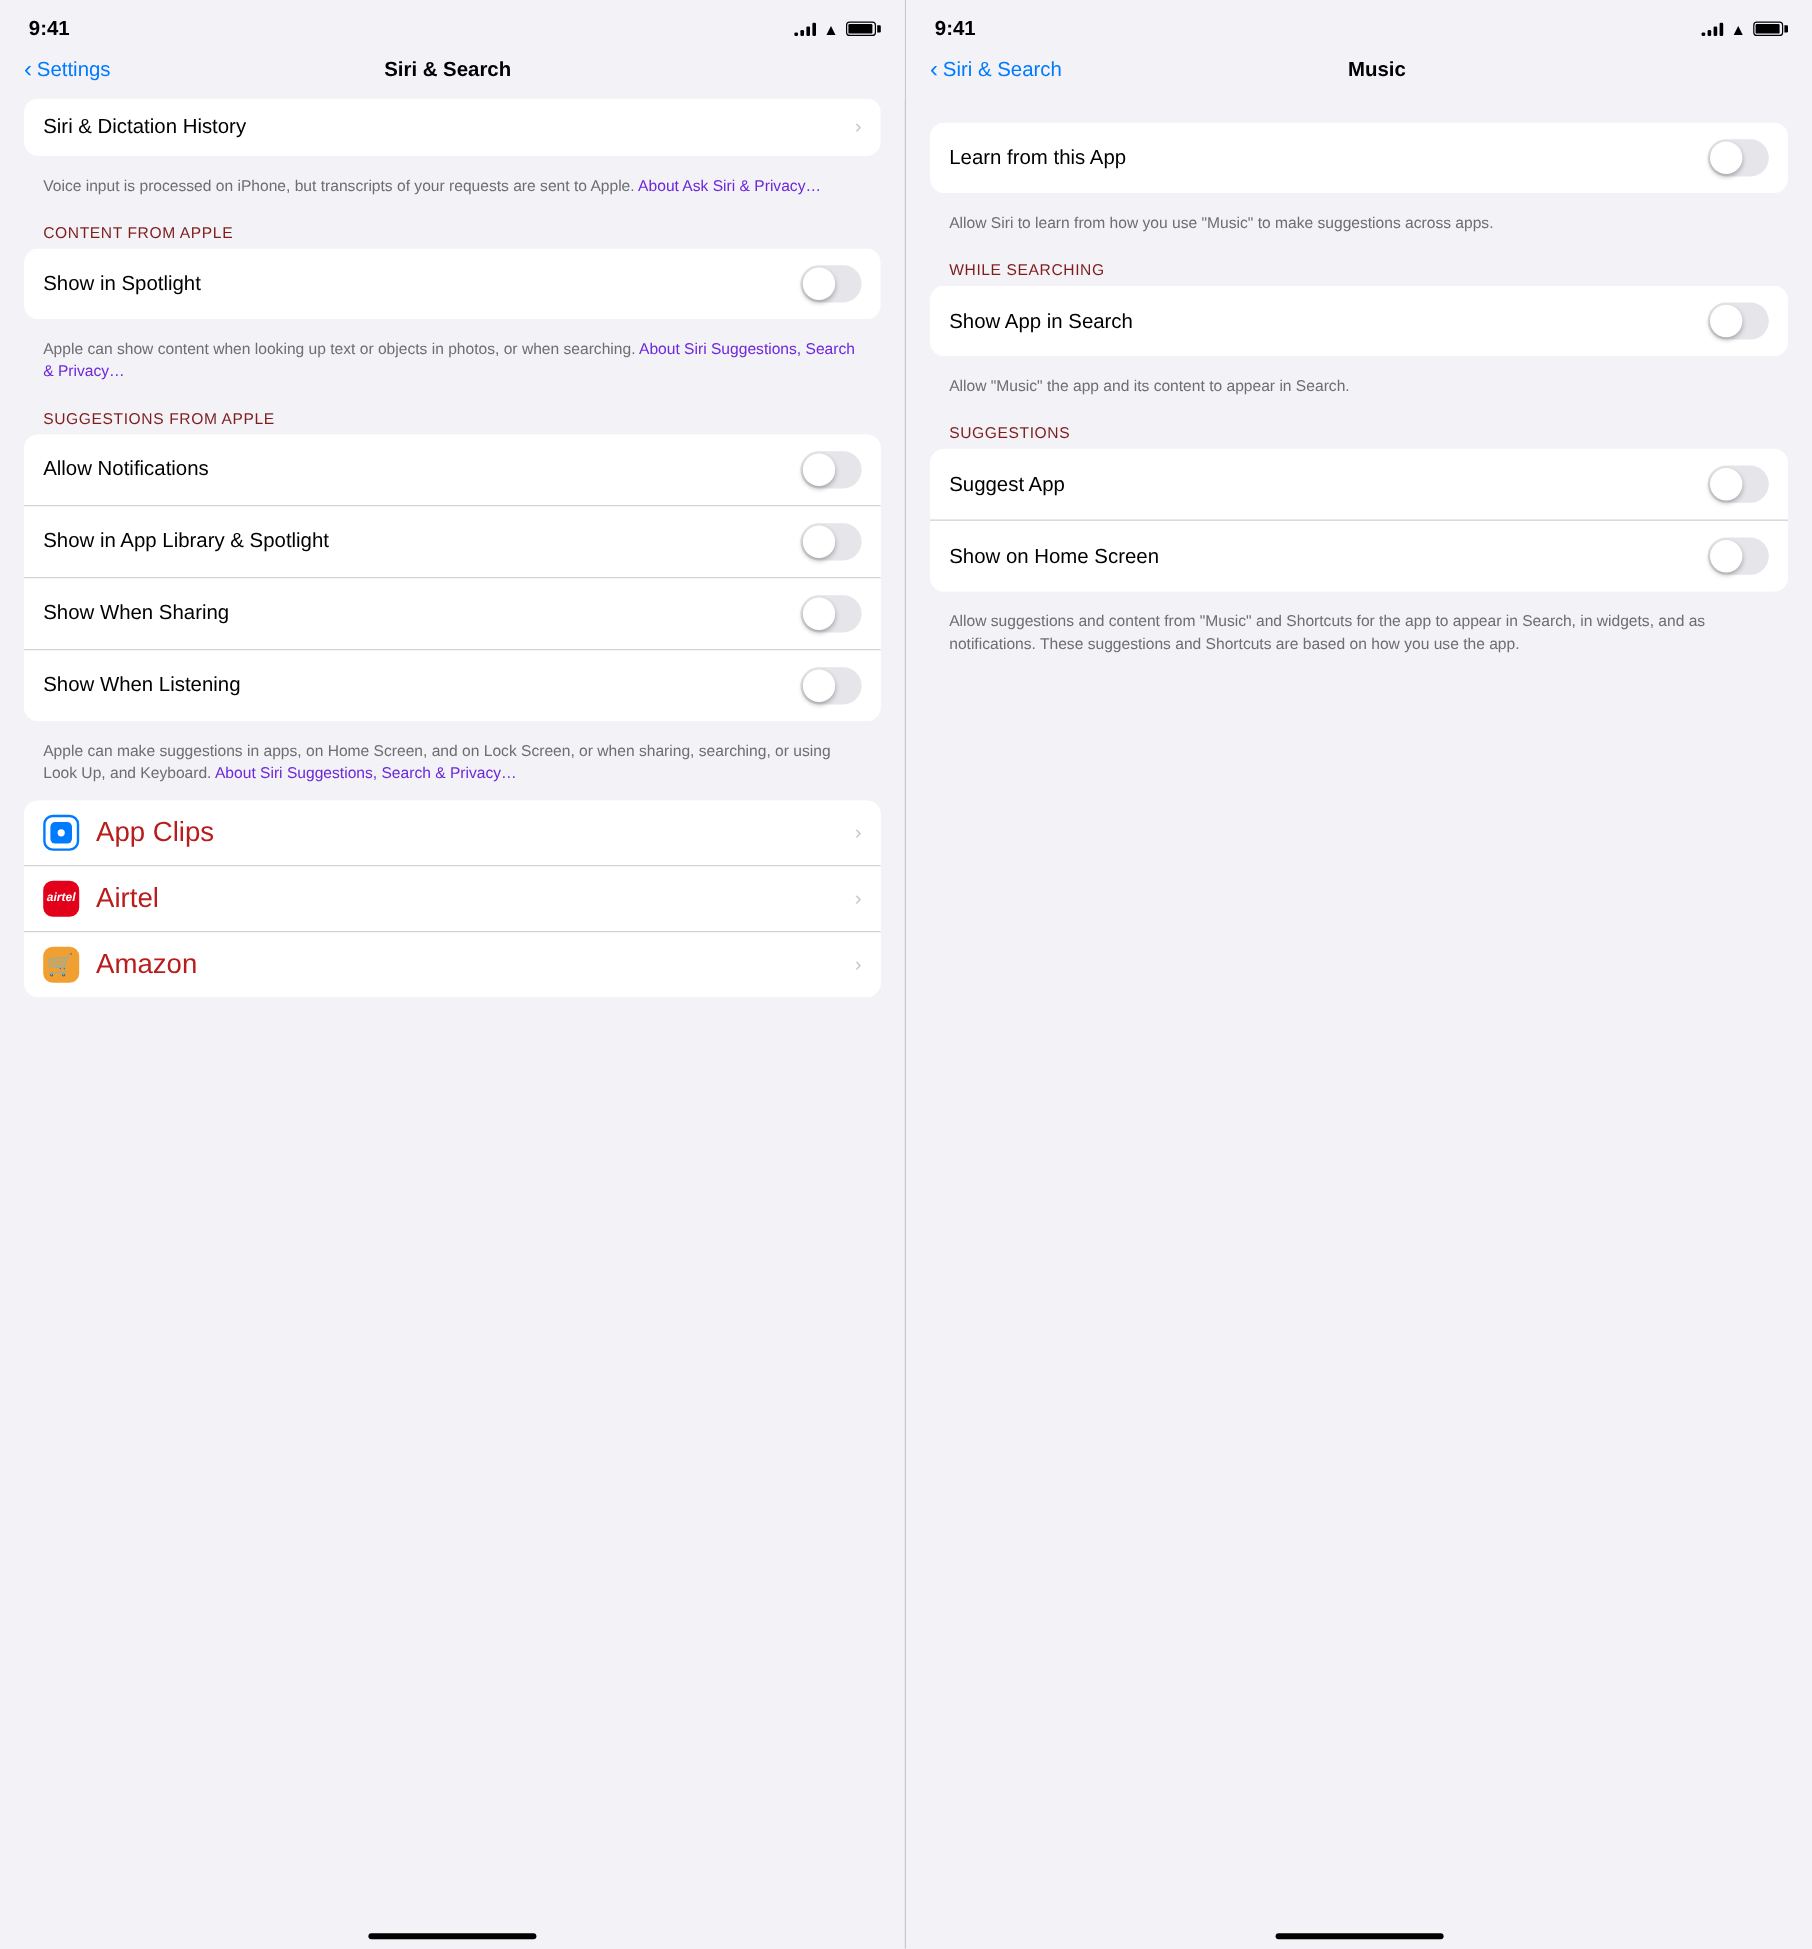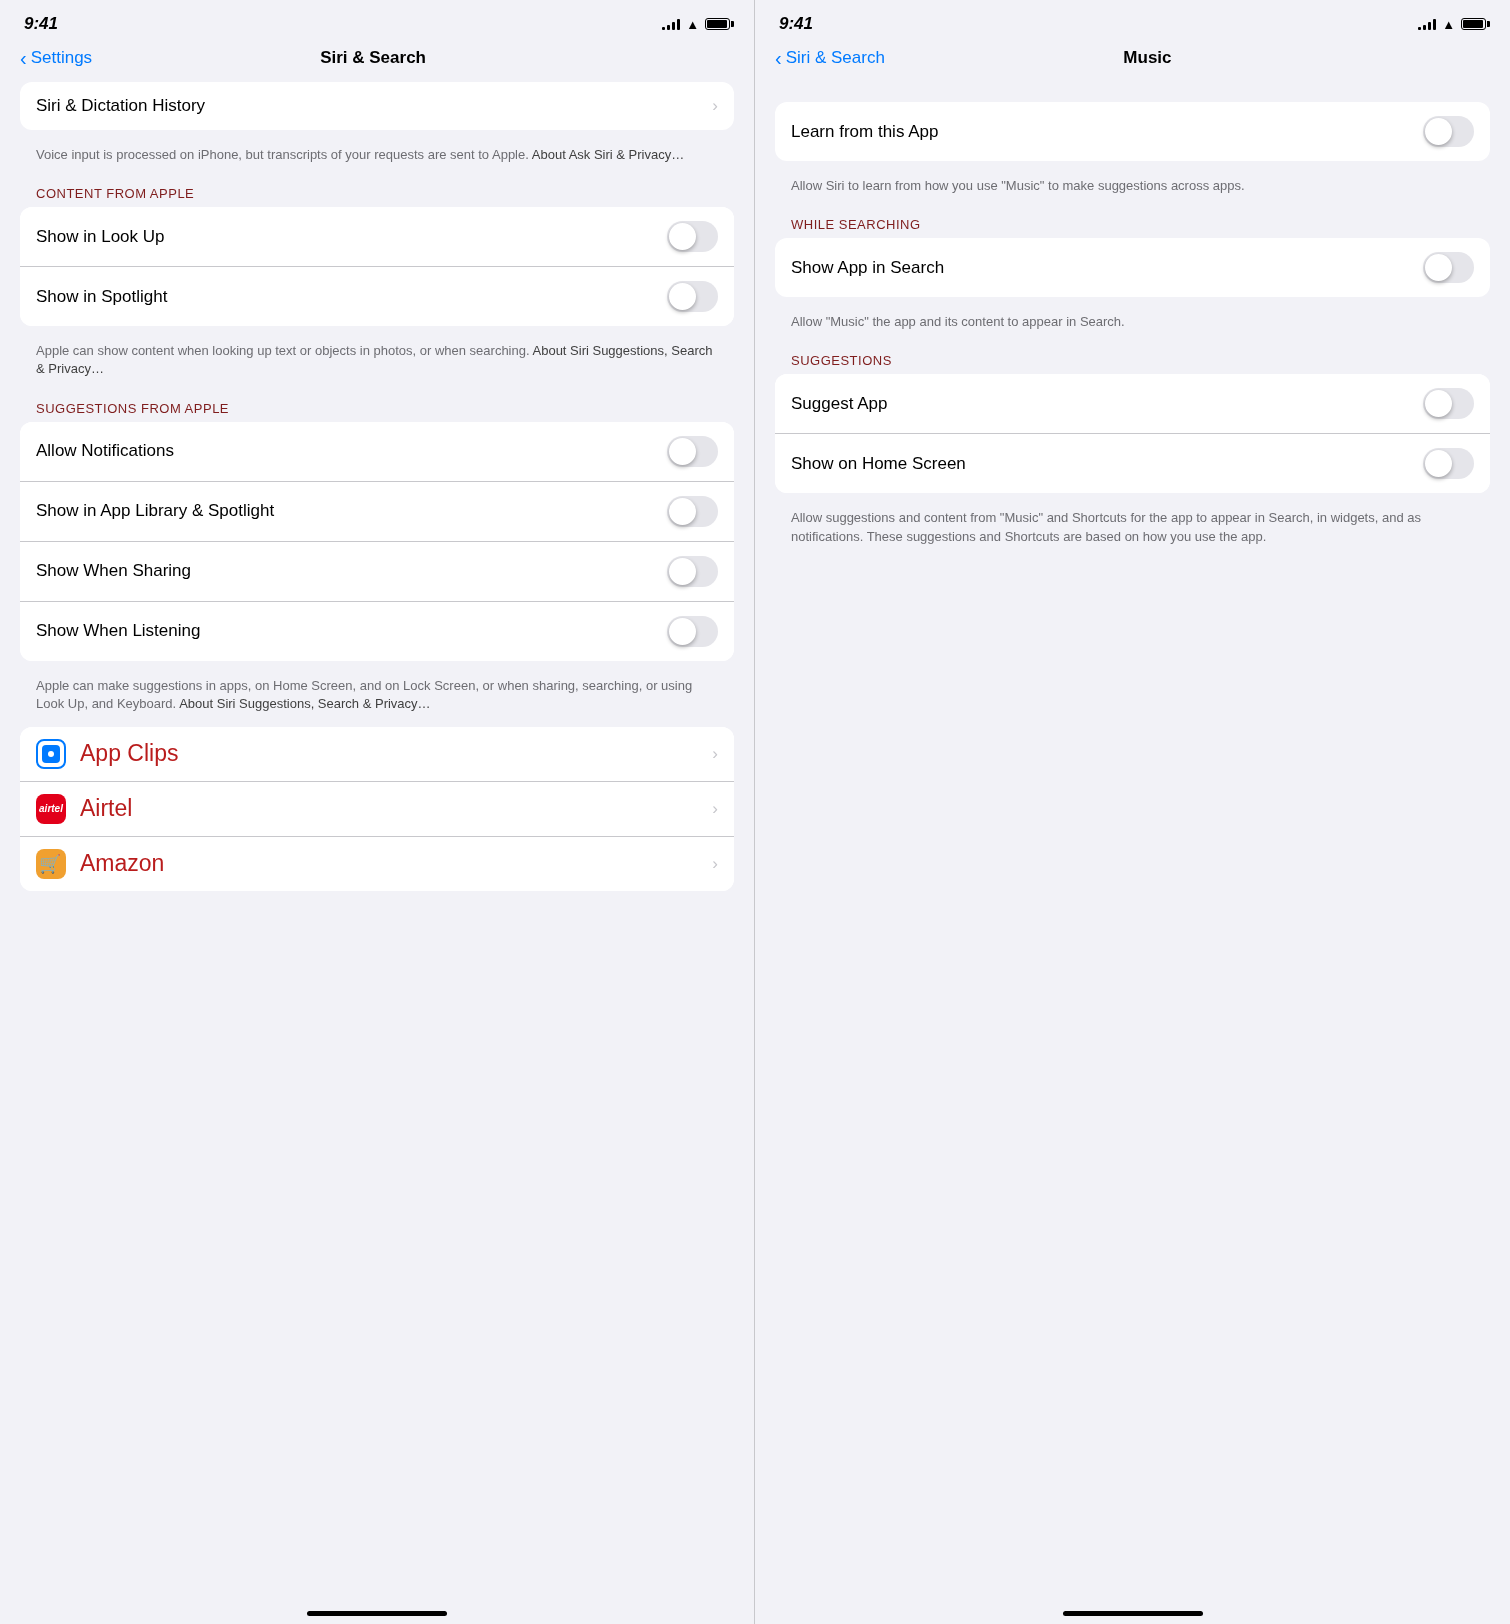--- a/index.html
+++ b/index.html
@@ -21,21 +21,20 @@
       display: flex;
       justify-content: space-between;
       align-items: center;
       padding: 14px 24px 6px 24px;
       background: #f2f2f7;
     }
     .status-time {
       font-size: 17px;
       font-weight: 600;
       color: #000;
-      font-style: italic;
     }
     .status-icons {
       display: flex;
       align-items: center;
       gap: 6px;
     }
     .signal-bars {
       display: flex;
       align-items: flex-end;
       gap: 2px;
@@ -165,21 +164,21 @@
       letter-spacing: 0.5px;
       padding: 8px 16px 6px 16px;
     }
     .description-text {
       font-size: 13px;
       color: #6d6d72;
       padding: 8px 16px 14px 16px;
       line-height: 1.4;
     }
     .description-text a {
-      color: #404040;
+      color: #6d28d9;
       text-decoration: none;
     }
     .app-row {
       display: flex;
       align-items: center;
       padding: 12px 16px;
       border-bottom: 0.5px solid #c8c8cc;
       background: #fff;
       cursor: pointer;
     }
@@ -295,26 +294,20 @@
       </div>
     </div>
     <div class="description-text">
       <span>Voice input is processed on iPhone, but transcripts of your requests are sent to Apple.</span>
       <a>About Ask Siri &amp; Privacy…</a>
     </div>
 
     <div class="section-label">CONTENT FROM APPLE</div>
     <div class="card">
       <div class="card-row">
-        <span class="card-row-label">Show in Look Up</span>
-        <div class="toggle">
-          <div class="toggle-knob"></div>
-        </div>
-      </div>
-      <div class="card-row">
         <span class="card-row-label">Show in Spotlight</span>
         <div class="toggle">
           <div class="toggle-knob"></div>
         </div>
       </div>
     </div>
     <div class="description-text">
       <span>Apple can show content when looking up text or objects in photos, or when searching.</span>
       <a>About Siri Suggestions, Search &amp; Privacy…</a>
     </div>

